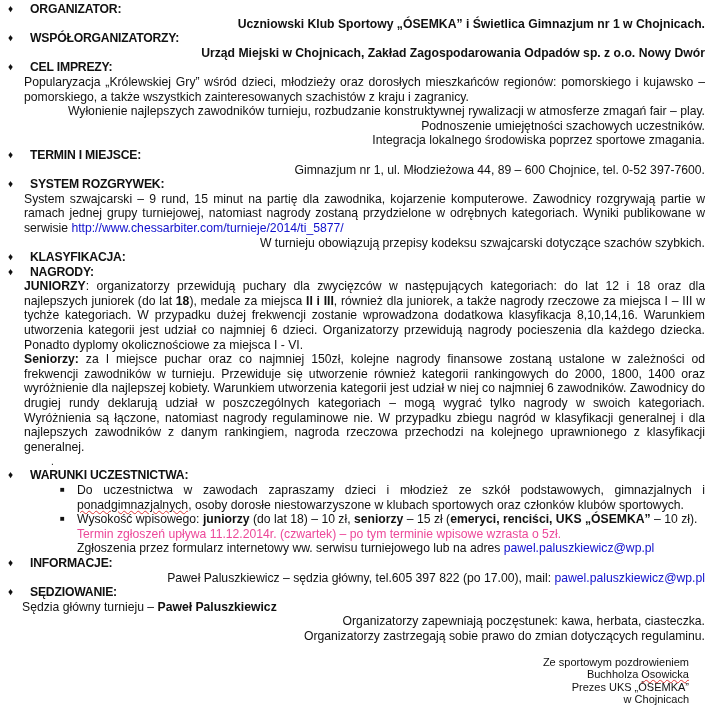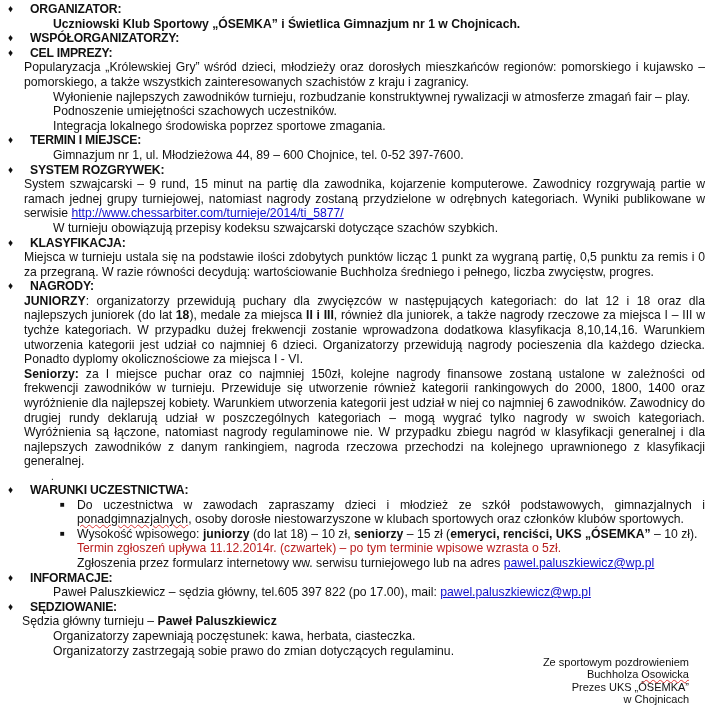--- a/index.html
+++ b/index.html
@@ -1,26 +1,26 @@
 <!DOCTYPE html>
 <html><head>
 <meta charset="utf-8">
 <style>
   html, body { margin:0; padding:0; background:#ffffff; }
   body { width:715px; height:709px; overflow:hidden; position:relative;
          font-family:"Liberation Sans", sans-serif; font-size:12.2px; color:#111; line-height:14.6px; }
   .doc { position:absolute; left:0; top:0; width:715px; }
   .sec-head { position:relative; padding-left:30px; font-weight:bold; letter-spacing:-0.2px; }
   .bullet { position:absolute; left:8px; top:0; font-size:10px; }
-  .body { padding-left:53px; padding-right:10px; }
+  .body { padding-left:53px; padding-right:10px;text-align:right; }
   .body.just { text-align:justify;padding-left:24px; }
   .indent-tight { padding-left:22px; }
   .b { font-weight:bold; }
-  .red { color:#b91c1c; }
-  a, .link { color:#1a0dab; text-decoration:underline; color:#1010cc; }
+  .red { color:#ec4899; }
+  a, .link { color:#1a0dab; color:#1010cc; }
   .spell { text-decoration: underline wavy #d33; text-decoration-thickness:1px; }
   .sq-list { padding-left:60px; padding-right:10px; }
   .sq-item { position:relative; padding-left:17px; }
   .sq { position:absolute; left:0; top:0; font-size:8px; }
   .spacer { height:14px; position:relative; }
   .dot { position:absolute; left:51px; top:1px; font-size:10px; }
   .sig { position:absolute; left:496px; top:656px; width:150px; text-align:right; font-size:11px; line-height:12.4px;margin-left:43px; }
 </style>
 </head>
 <body>
@@ -33,20 +33,21 @@
       <span>ORGANIZATOR:</span>
     </div>
     <div class="body b">Uczniowski  Klub  Sportowy „ÓSEMKA”  i  Świetlica Gimnazjum nr 1  w Chojnicach.</div>
   </div>
 
   <div>
     <div class="sec-head">
       <span class="bullet">♦</span>
       <span>WSPÓŁORGANIZATORZY:</span>
     </div>
+    <div class="body b">Urząd Miejski w Chojnicach, Zakład Zagospodarowania Odpadów sp. z o.o. Nowy Dwór</div>
   </div>
 
   <div>
     <div class="sec-head">
       <span class="bullet">♦</span>
       <span>CEL IMPREZY:</span>
     </div>
     <div class="body just">Popularyzacja „Królewskiej Gry” wśród dzieci, młodzieży oraz dorosłych  mieszkańców regionów: pomorskiego i kujawsko – pomorskiego, a także wszystkich zainteresowanych szachistów z kraju i zagranicy.</div>
     <div class="body">Wyłonienie najlepszych zawodników turnieju, rozbudzanie konstruktywnej  rywalizacji w atmosferze zmagań fair – play.</div>
     <div class="body">Podnoszenie umiejętności szachowych uczestników.</div>
@@ -68,21 +69,20 @@
     </div>
     <div class="body just"><span>System szwajcarski – 9 rund, 15 minut na partię dla zawodnika, kojarzenie komputerowe. Zawodnicy rozgrywają partie w ramach jednej  grupy turniejowej, natomiast nagrody zostaną przydzielone w odrębnych kategoriach. Wyniki publikowane w serwisie </span><span class="link">http://www.chessarbiter.com/turnieje/2014/ti_5877/</span></div>
     <div class="body">W turnieju obowiązują przepisy kodeksu szwajcarski dotyczące szachów szybkich.</div>
   </div>
 
   <div>
     <div class="sec-head">
       <span class="bullet">♦</span>
       <span>KLASYFIKACJA:</span>
     </div>
-    <div class="body just">Miejsca w turnieju ustala się na podstawie ilości zdobytych punktów licząc 1 punkt za wygraną partię, 0,5 punktu za remis i 0 za przegraną. W razie równości decydują: wartościowanie Buchholza średniego i pełnego, liczba zwycięstw, progres.</div>
   </div>
 
   <div>
     <div class="sec-head">
       <span class="bullet">♦</span>
       <span>NAGRODY:</span>
     </div>
     <div class="body just" style="text-indent:0;"><span class="b">JUNIORZY</span><span>: organizatorzy przewidują puchary dla zwycięzców w następujących kategoriach: do lat 12 i 18 oraz dla najlepszych juniorek (do lat </span><span class="b">18</span><span>), medale za miejsca </span><span class="b">II i III</span><span>, również dla juniorek, a także nagrody rzeczowe za miejsca I – III w tychże kategoriach. W przypadku dużej frekwencji zostanie wprowadzona dodatkowa klasyfikacja 8,10,14,16. Warunkiem utworzenia kategorii jest udział co najmniej 6 dzieci. Organizatorzy przewidują nagrody pocieszenia dla każdego dziecka. Ponadto dyplomy okolicznościowe za miejsca I - VI.</span></div>
     <div class="body just"><span class="b">Seniorzy:</span><span>  za I miejsce puchar oraz co najmniej 150zł, kolejne nagrody finansowe zostaną ustalone w zależności od frekwencji zawodników w turnieju. Przewiduje się utworzenie również kategorii rankingowych do 2000, 1800, 1400 oraz wyróżnienie dla najlepszej kobiety. Warunkiem utworzenia kategorii jest udział w niej co najmniej 6 zawodników. Zawodnicy do drugiej rundy deklarują udział w poszczególnych kategoriach – mogą wygrać tylko nagrody w swoich kategoriach. Wyróżnienia są łączone, natomiast nagrody regulaminowe nie. W przypadku zbiegu nagród w klasyfikacji generalnej i dla najlepszych zawodników z danym rankingiem, nagroda rzeczowa przechodzi na kolejnego uprawnionego z klasyfikacji generalnej.</span></div>
   </div>

